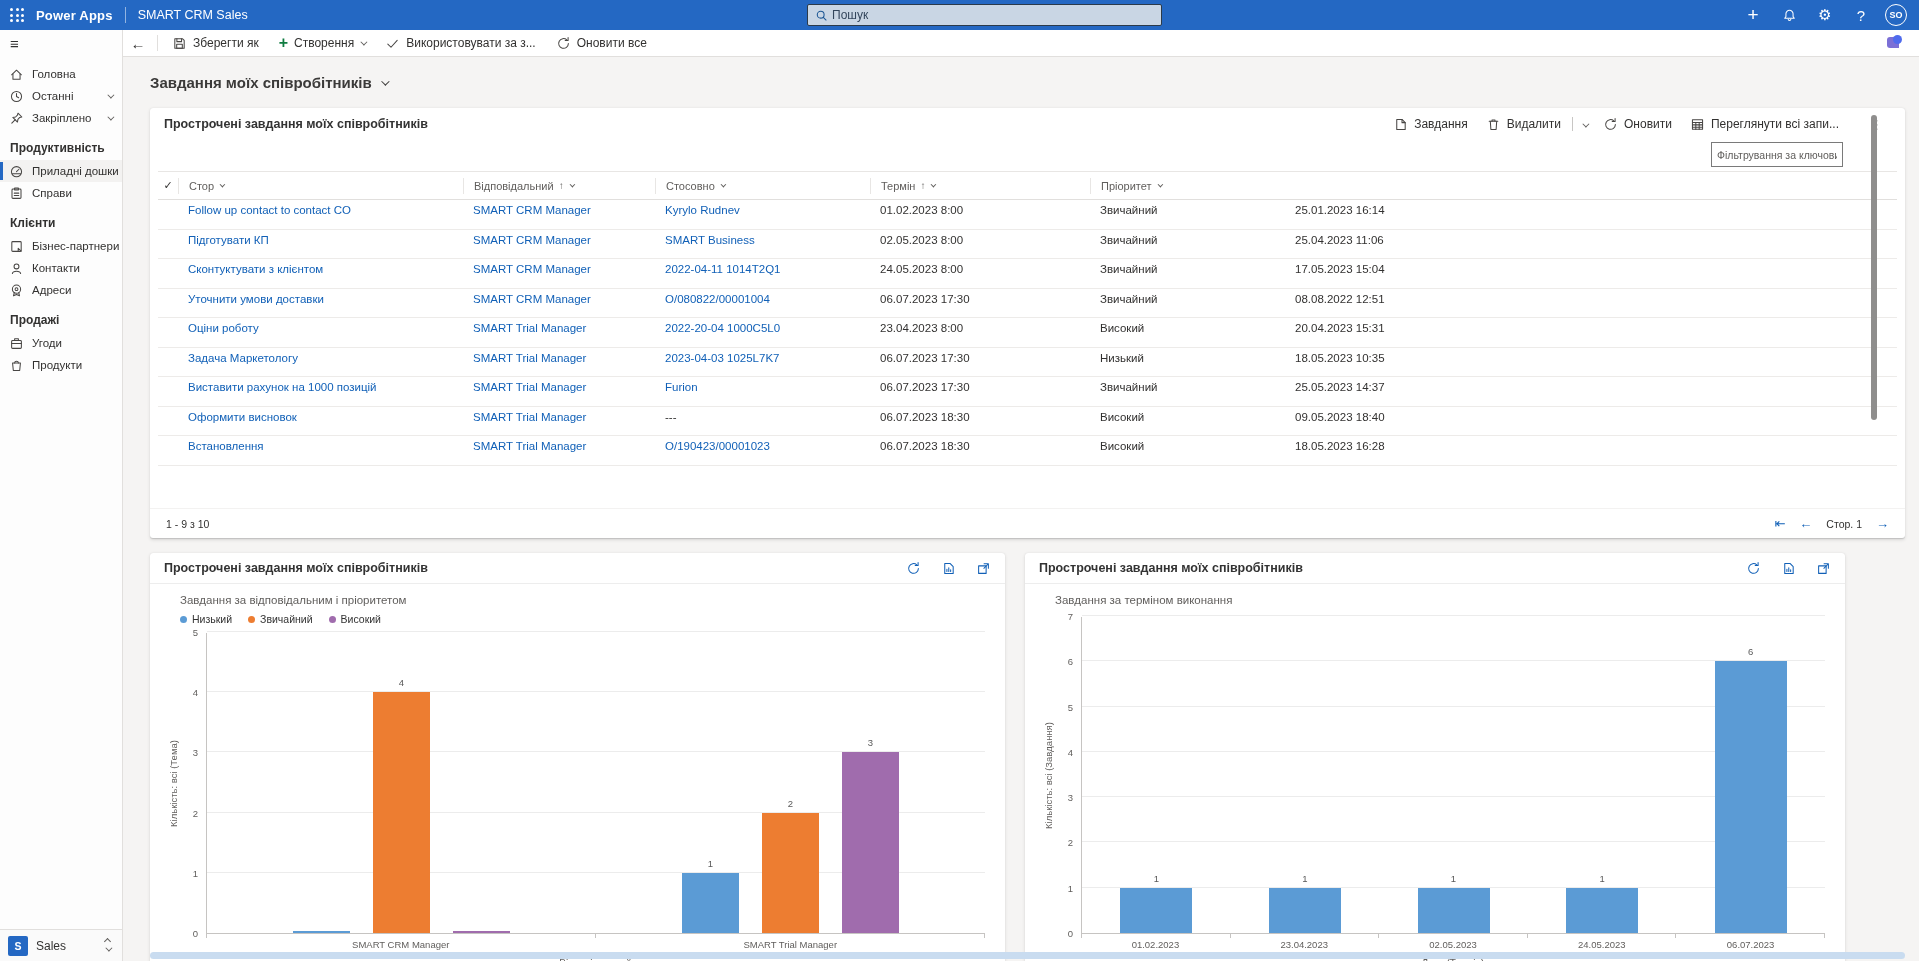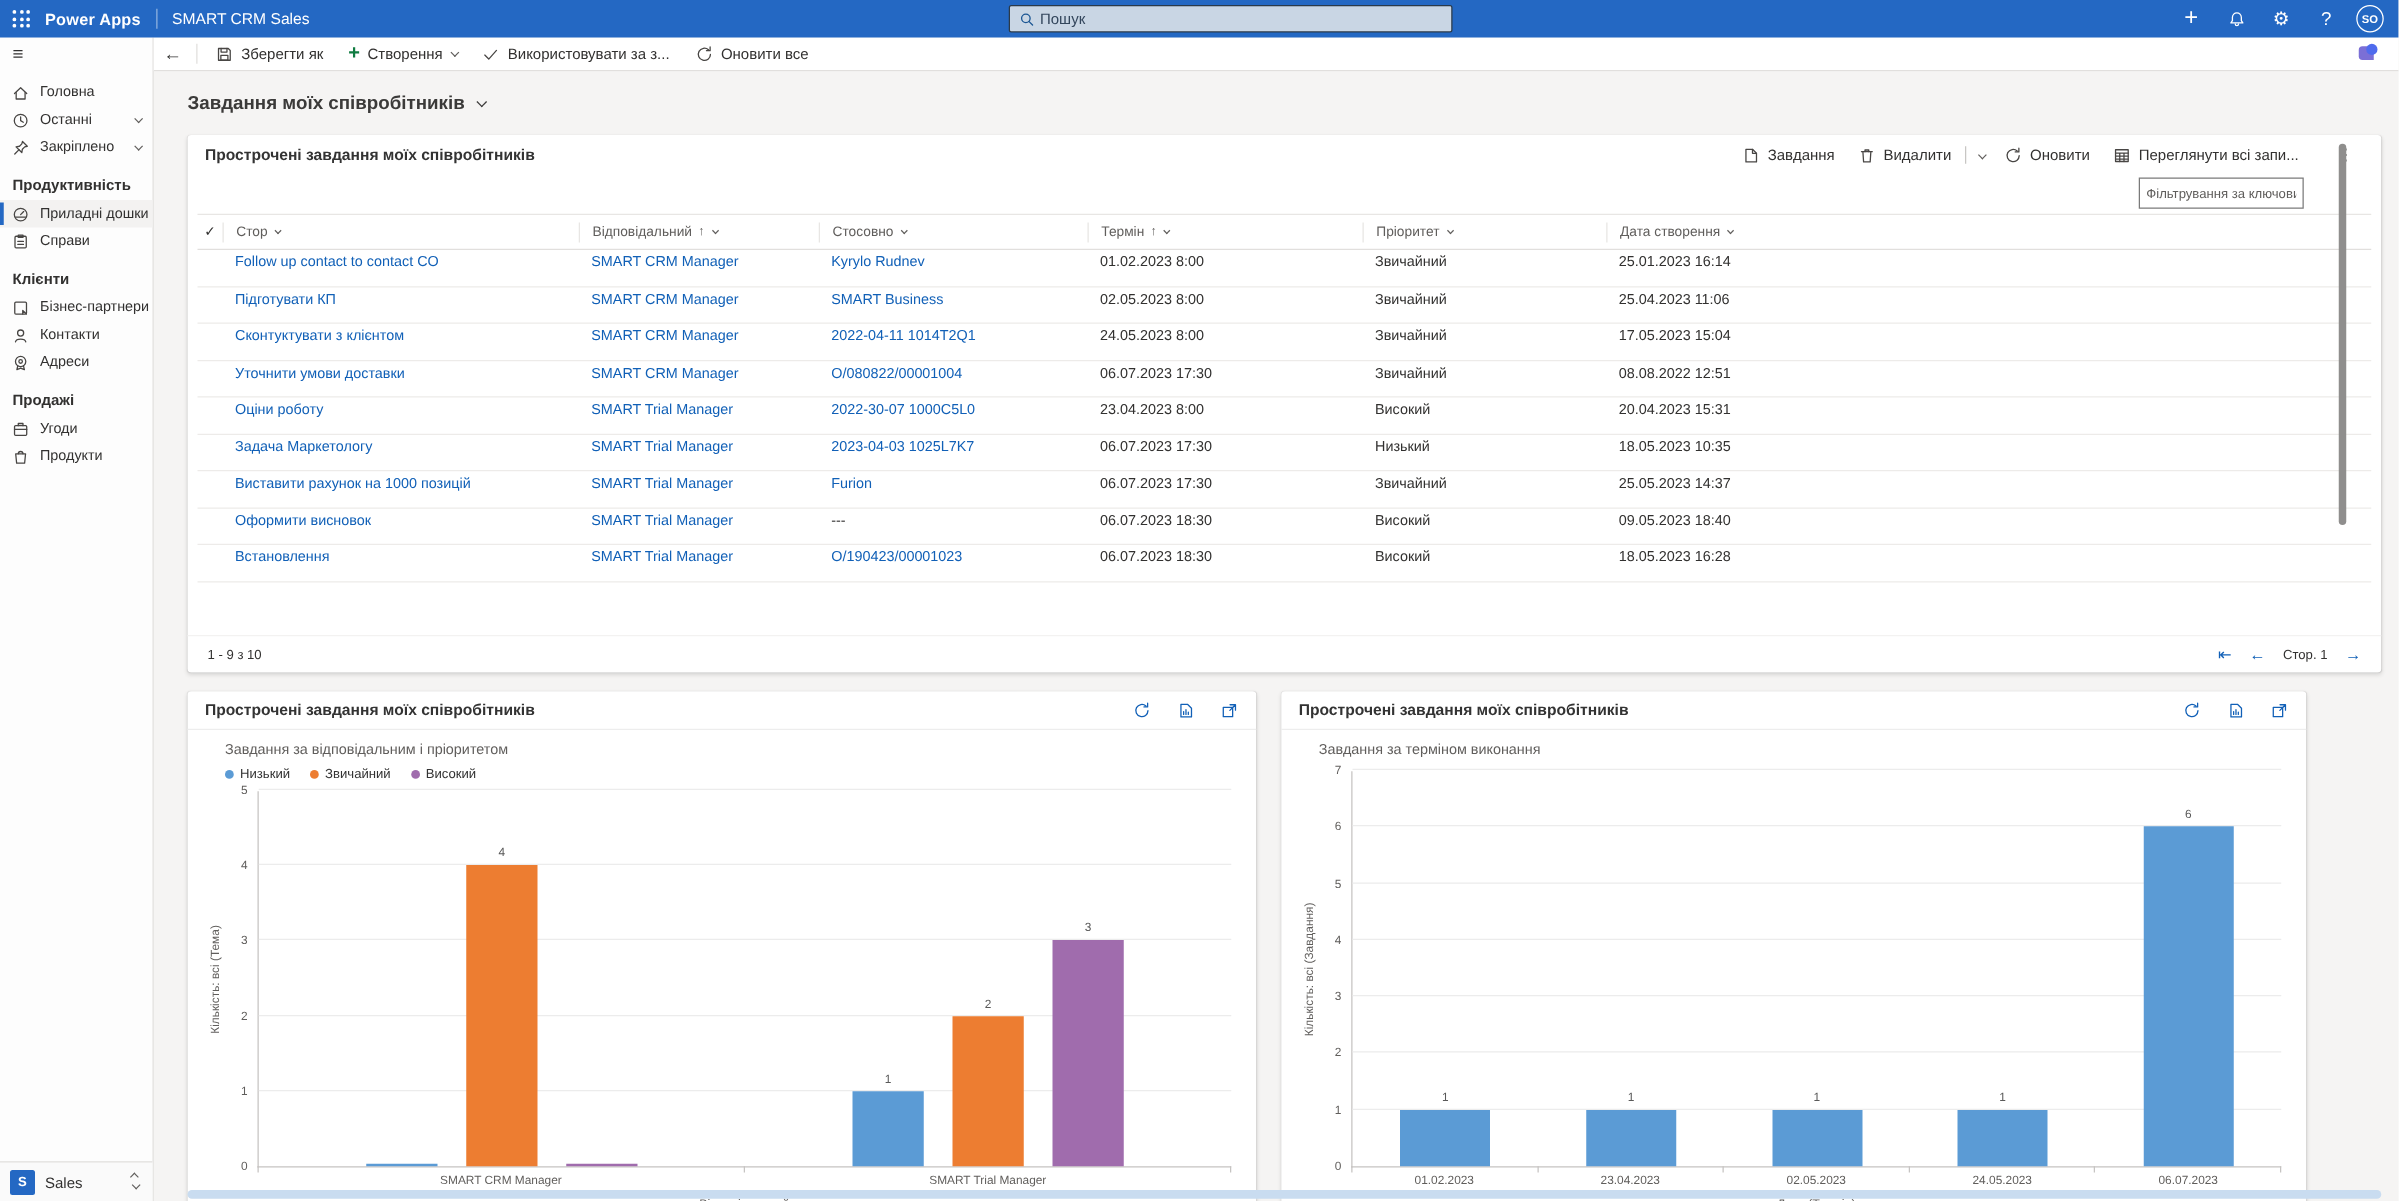--- a/index.html
+++ b/index.html
@@ -388,24 +388,20 @@
           </div>
           <div class="hcell">
             <span>Термін</span>
             <span class="sort">↑</span>
             <span class="chev"></span>
           </div>
           <div class="hcell">
             <span>Пріоритет</span>
             <span class="chev"></span>
           </div>
-          <div class="hcell">
-            <span>Дата створення</span>
-            <span class="chev"></span>
-          </div>
         </div>
       <div id="grid-rows">
           <div class="grid-row datarow">
             <div class="cell"></div>
             <div class="cell link">Follow up contact to contact CO</div>
             <div class="cell link">SMART CRM Manager</div>
             <div class="cell link">Kyrylo Rudnev</div>
             <div class="cell">01.02.2023 8:00</div>
             <div class="cell">Звичайний</div>
             <div class="cell">25.01.2023 16:14</div>
@@ -438,21 +434,21 @@
             <div class="cell link">O/080822/00001004</div>
             <div class="cell">06.07.2023 17:30</div>
             <div class="cell">Звичайний</div>
             <div class="cell">08.08.2022 12:51</div>
             <div class="cell"></div>
           </div>
           <div class="grid-row datarow">
             <div class="cell"></div>
             <div class="cell link">Оціни роботу</div>
             <div class="cell link">SMART Trial Manager</div>
-            <div class="cell link">2022-30-07 1000C5L0</div>
+            <div class="cell link">2022-20-04 1000C5L0</div>
             <div class="cell">23.04.2023 8:00</div>
             <div class="cell">Високий</div>
             <div class="cell">20.04.2023 15:31</div>
             <div class="cell"></div>
           </div>
           <div class="grid-row datarow">
             <div class="cell"></div>
             <div class="cell link">Задача Маркетологу</div>
             <div class="cell link">SMART Trial Manager</div>
             <div class="cell link">2023-04-03 1025L7K7</div>

